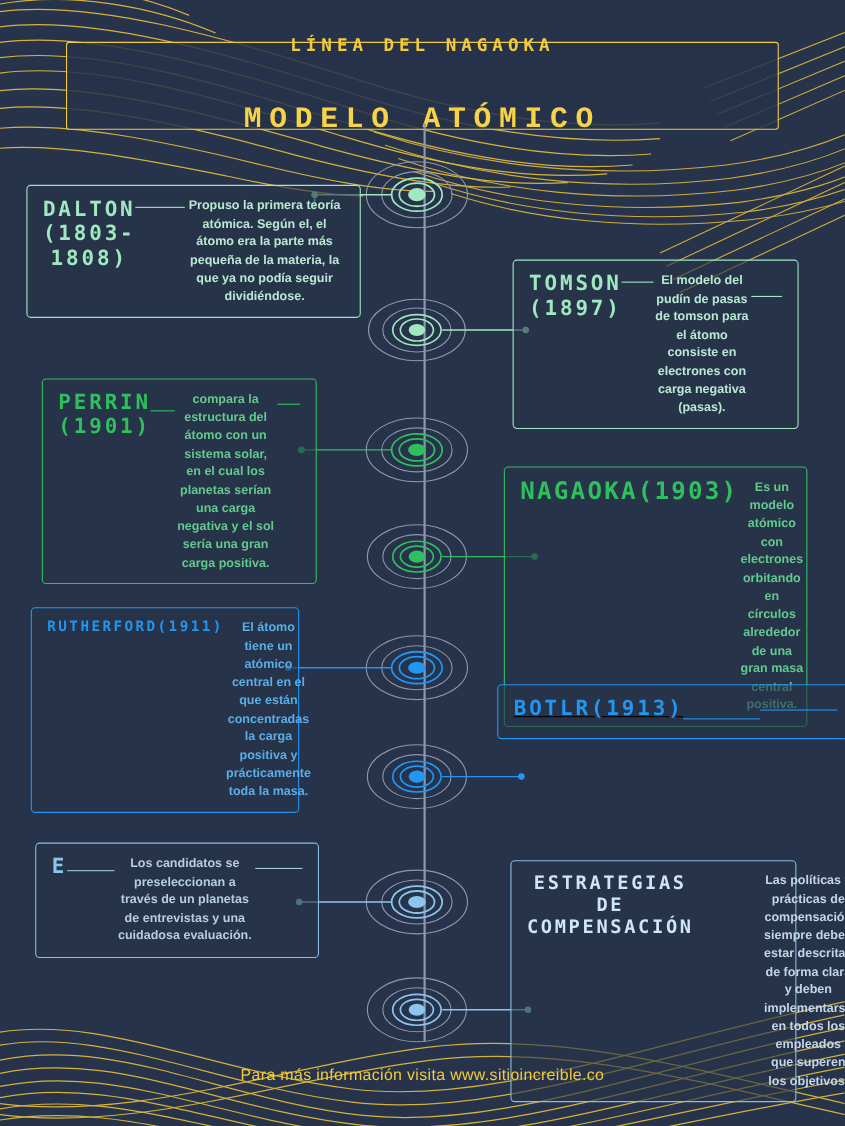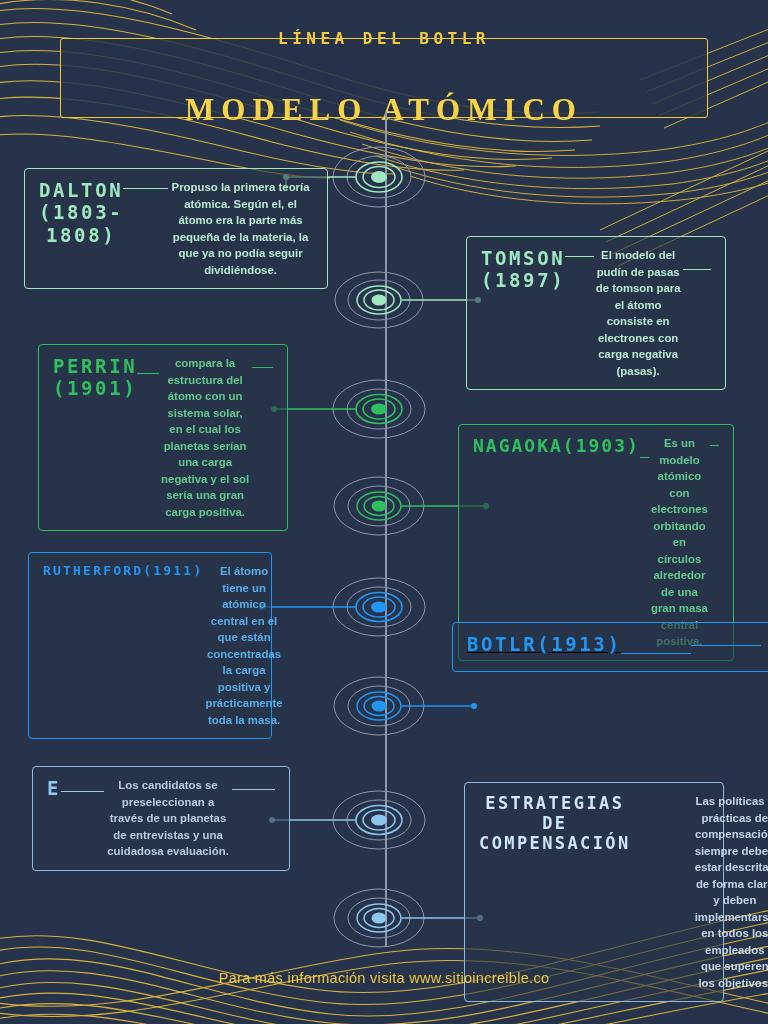--- a/index.html
+++ b/index.html
@@ -22,22 +22,22 @@
     display:flex;flex-direction:column;align-items:center;justify-content:center;
     background:rgba(38,51,74,0.85);
   }
   .kicker{
     color:#f2cb3d;font-size:16px;letter-spacing:4.5px;font-weight:bold;
     font-family:"DejaVu Sans Mono","Liberation Mono",monospace;
     line-height:1;margin-bottom:4px;
   }
   .rule-y{width:558px;height:1.5px;background:#f2cb3d;margin:3px 0 4px 0;}
   .title{
-    color:#f7d447;font-size:31px;letter-spacing:7px;font-weight:bold;
-    font-family:Liberation Serif, serif;
+    color:#f7d447;font-size:27px;letter-spacing:7px;font-weight:bold;
+    font-family:Liberation Mono, monospace;
     line-height:1;white-space:nowrap;margin-top:36px;
   }
 
   
   .spine{
     position:absolute;left:385px;top:112px;width:1.6px;height:835px;
     background:#8e98ab;
   }
 
   
@@ -141,21 +141,21 @@
       <path d="M-10,1010 C100,986 200,1036 330,1048 C460,1058 600,1010 790,978"></path>
       <path d="M-10,1020 C100,998 200,1044 330,1056 C460,1066 600,1020 790,990"></path>
       <path d="M-10,952 C90,930 190,986 320,1002 C450,1018 600,956 790,918"></path>
       <path d="M-10,940 C90,920 190,974 320,990 C450,1006 600,944 790,906"></path>
       <path d="M-10,1002 C120,1022 260,968 390,952 C520,936 650,978 790,1008"></path>
       <path d="M-10,1012 C120,1032 260,980 390,964 C520,948 650,988 790,1018"></path>
     </g>
   </svg>
 
   <div class="header-box">
-    <div class="kicker">LÍNEA DEL BOTLR</div>
+    <div class="kicker">LÍNEA DEL NAGAOKA</div>
     <div class="rule-y"></div>
     <div class="title">MODELO ATÓMICO</div>
   </div>
 
   <div class="spine"></div>
 
   <svg class="deco" viewBox="0 0 768 1024">
 
     <g>
       <ellipse cx="379" cy="177" rx="46" ry="30" fill="none" stroke="#8e98ab" stroke-width="1"></ellipse>
@@ -252,21 +252,21 @@
   </div>
 
   <div class="card green" style="left:38px;top:344px;width:250px;">
     <h3>PERRIN (1901)</h3>
     <div class="sep" style="margin-top:18px;"></div>
     <p>compara la estructura del átomo con un sistema solar, en el cual los planetas serían una carga negativa y el sol sería una gran carga positiva.</p>
     <div class="sep bottom" style="margin-top:12px;"></div>
   </div>
 
   <div class="card green" style="left:458px;top:424px;width:276px;">
-    <h3 style="font-size:18px;letter-spacing:2px;">NAGAOKA(1903)</h3>
+    <h3 style="font-size:22px;letter-spacing:2px;">NAGAOKA(1903)</h3>
     <div class="sep" style="margin-top:22px;"></div>
     <p>Es un modelo atómico con electrones orbitando en círculos alrededor de una gran masa central positiva.</p>
     <div class="sep bottom" style="margin-top:10px;"></div>
   </div>
 
   <div class="card blue" style="left:28px;top:552px;width:244px;">
     <h3 style="font-size:13px;letter-spacing:2.2px;">RUTHERFORD(1911)</h3>
     <div class="sep"></div>
     <p>El átomo tiene un atómico central en el que están concentradas la carga positiva y prácticamente toda la masa.</p>
     <div class="sep bottom" style="margin-top:12px;"></div>

